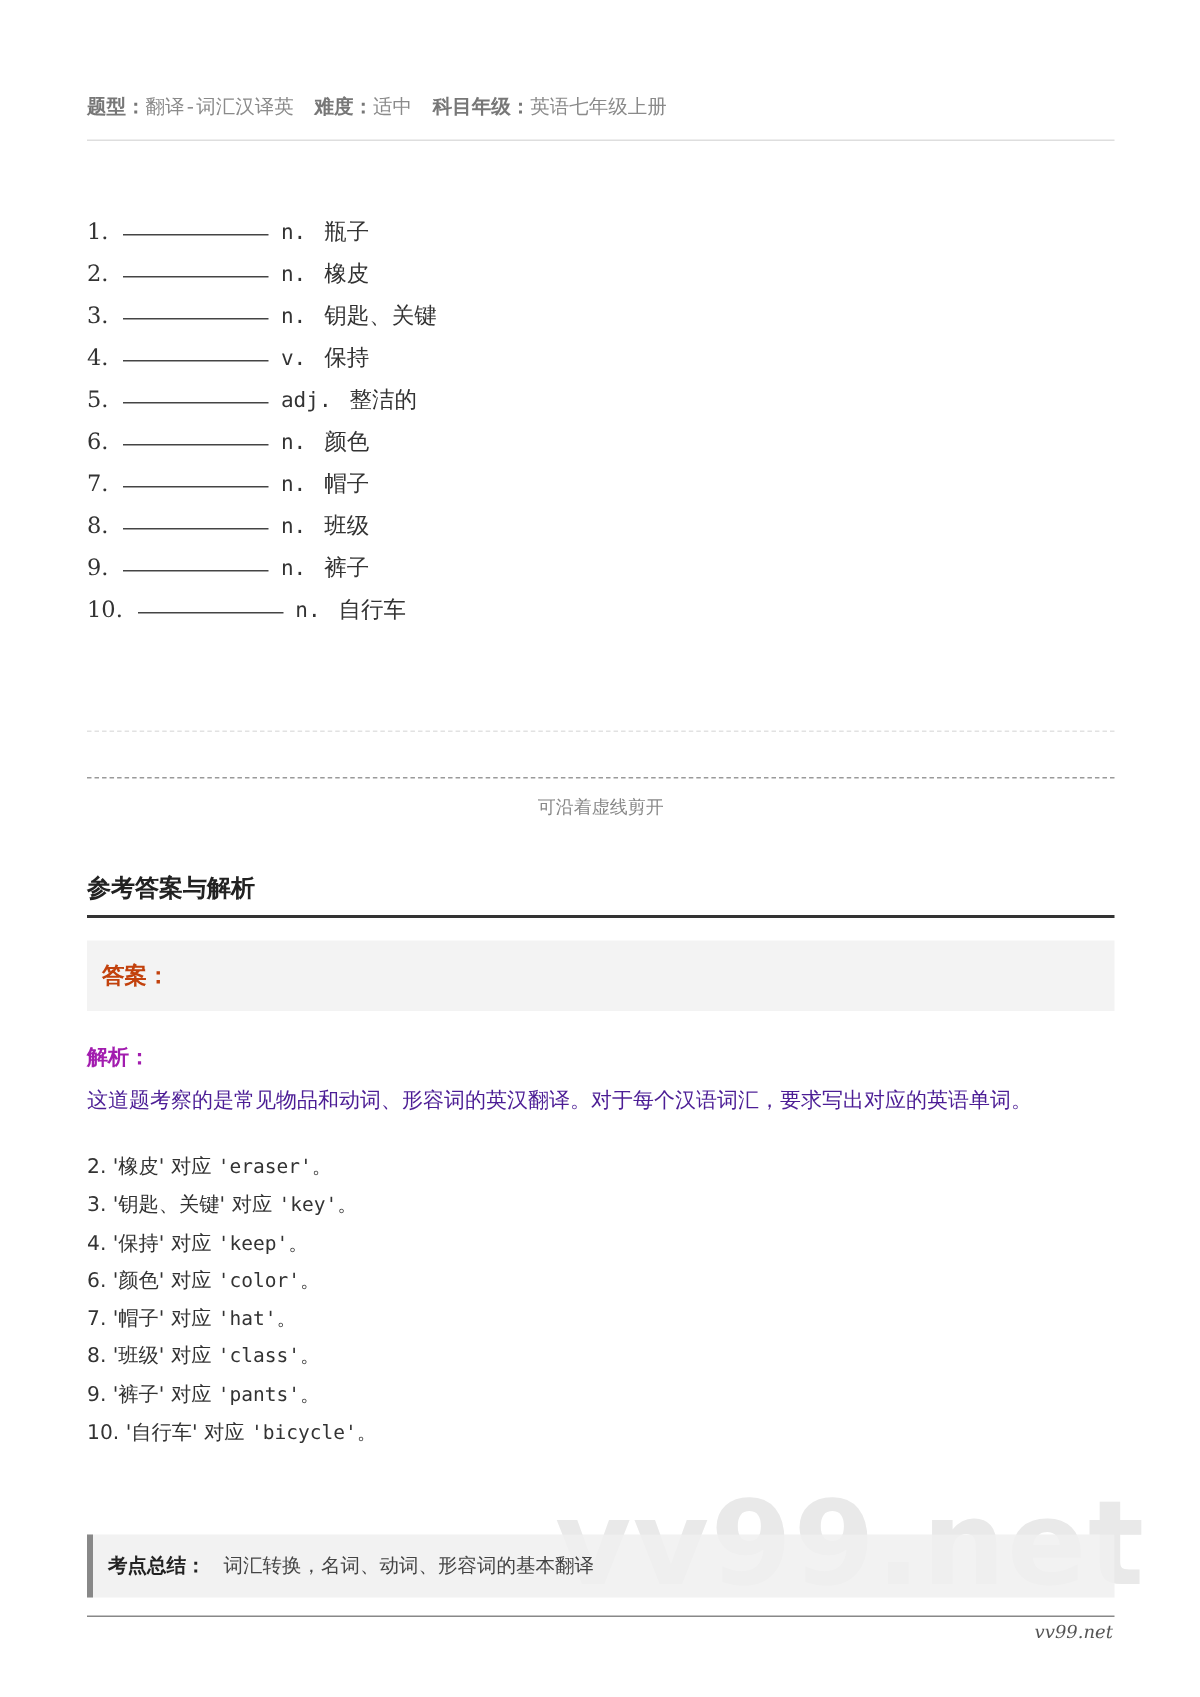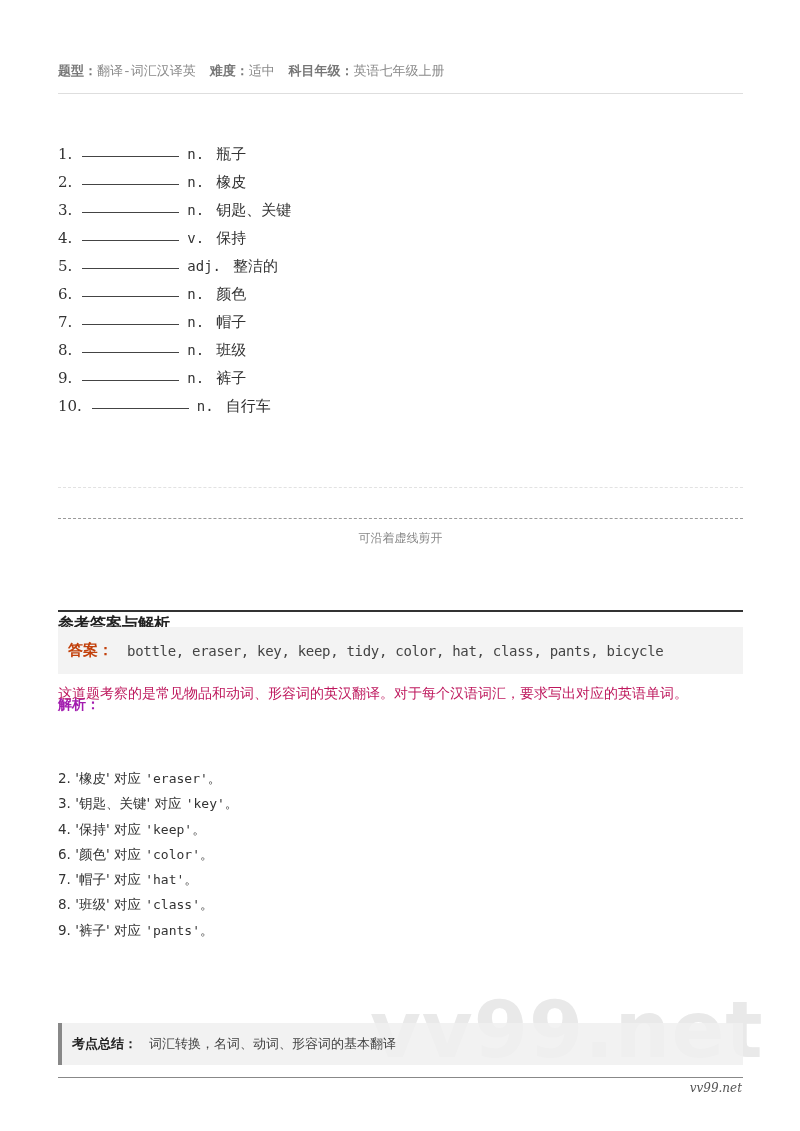--- a/index.html
+++ b/index.html
@@ -40,21 +40,21 @@
     .cut-line-2 {
       position: absolute; left: 58px; top: 518px; width: 685px; height: 0;
       border-top: 1px dashed #9a9a9a;
     }
     .cut-hint {
       position: absolute; left: 58px; top: 530px; width: 685px; text-align: center;
       font-family: Liberation Mono, monospace;
       font-size: 12px; color: #888;
     }
     .section-title {
-      position: absolute; left: 58px; top: 614px; width: 685px;
+      position: absolute; left: 58px; top: 582px; width: 685px;
       font-family: "DejaVu Sans", "Liberation Sans", sans-serif;
       font-size: 16px; font-weight: bold; color: #222;
     }
     .section-rule {
       position: absolute; left: 58px; top: 610px; width: 685px; height: 2px; background: #333;
     }
     .answer-box {
       position: absolute; left: 58px; top: 627px; width: 685px; height: 47px;
       background: #f3f3f3; display: flex; align-items: center; padding-left: 10px;
       white-space: nowrap;
@@ -66,23 +66,23 @@
     .answer-text {
       font-family: "DejaVu Sans Mono", "Liberation Mono", monospace;
       font-size: 14px; color: #444; letter-spacing: -0.3px;
     }
     .analysis-label {
       position: absolute; left: 58px; top: 696px;
       font-family: "DejaVu Sans", "Liberation Sans", sans-serif;
       font-size: 14px; font-weight: bold; color: #a21caf;
     }
     .analysis-intro {
-      position: absolute; left: 58px; top: 681px; width: 688px;
-      font-family: "DejaVu Sans", "Liberation Sans", sans-serif;
-      font-size: 14px; line-height: 24px; color: #be185d;
+      position: absolute; left: 58px; top: 722px; width: 688px;
+      font-family: "DejaVu Sans", "Liberation Sans", sans-serif;
+      font-size: 14px; line-height: 24px; color: #4c1d95;
     }
     .analysis-list {
       position: absolute; left: 58px; top: 766px; width: 685px;
       font-family: "DejaVu Sans", "Liberation Sans", sans-serif;
       font-size: 13.5px; line-height: 24.3px; color: #333;
     }
     .analysis-list .mono { font-family: "DejaVu Sans Mono", "Liberation Mono", monospace; font-size: 13px; }
     .watermark {
       position: absolute; left: 370px; top: 990px;
       font-family: "DejaVu Sans", "Liberation Sans", sans-serif;
@@ -187,34 +187,34 @@
 
 <div class="cut-line-1"></div>
 <div class="cut-line-2"></div>
 <div class="cut-hint">可沿着虚线剪开</div>
 
 <div class="section-title">参考答案与解析</div>
 <div class="section-rule"></div>
 
 <div class="answer-box">
   <span class="answer-label">答案：</span>
-  <span class="answer-text">bottle, eraser, key, keep, tidy, color, hat, class, pants, bicycle</span>
 </div>
 
 <div class="analysis-label">解析：</div>
 <div class="analysis-intro">这道题考察的是常见物品和动词、形容词的英汉翻译。对于每个汉语词汇，要求写出对应的英语单词。</div>
 
 <div class="analysis-list">
   <div><span>2.</span> <span>'橡皮'</span> <span>对应</span> <span class="mono">'eraser'</span><span>。</span></div>
   <div><span>3.</span> <span>'钥匙、关键'</span> <span>对应</span> <span class="mono">'key'</span><span>。</span></div>
   <div><span>4.</span> <span>'保持'</span> <span>对应</span> <span class="mono">'keep'</span><span>。</span></div>
   <div><span>6.</span> <span>'颜色'</span> <span>对应</span> <span class="mono">'color'</span><span>。</span></div>
   <div><span>7.</span> <span>'帽子'</span> <span>对应</span> <span class="mono">'hat'</span><span>。</span></div>
   <div><span>8.</span> <span>'班级'</span> <span>对应</span> <span class="mono">'class'</span><span>。</span></div>
   <div><span>9.</span> <span>'裤子'</span> <span>对应</span> <span class="mono">'pants'</span><span>。</span></div>
+  <div><span>10.</span> <span>'自行车'</span> <span>对应</span> <span class="mono">'bicycle'</span><span>。</span></div>
 </div>
 
 <div class="watermark">vv99.net</div>
 
 <div class="summary-box">
   <span class="summary-label">考点总结：</span>
   <span class="summary-text">词汇转换，名词、动词、形容词的基本翻译</span>
 </div>
 
 <div class="footer-rule"></div>

